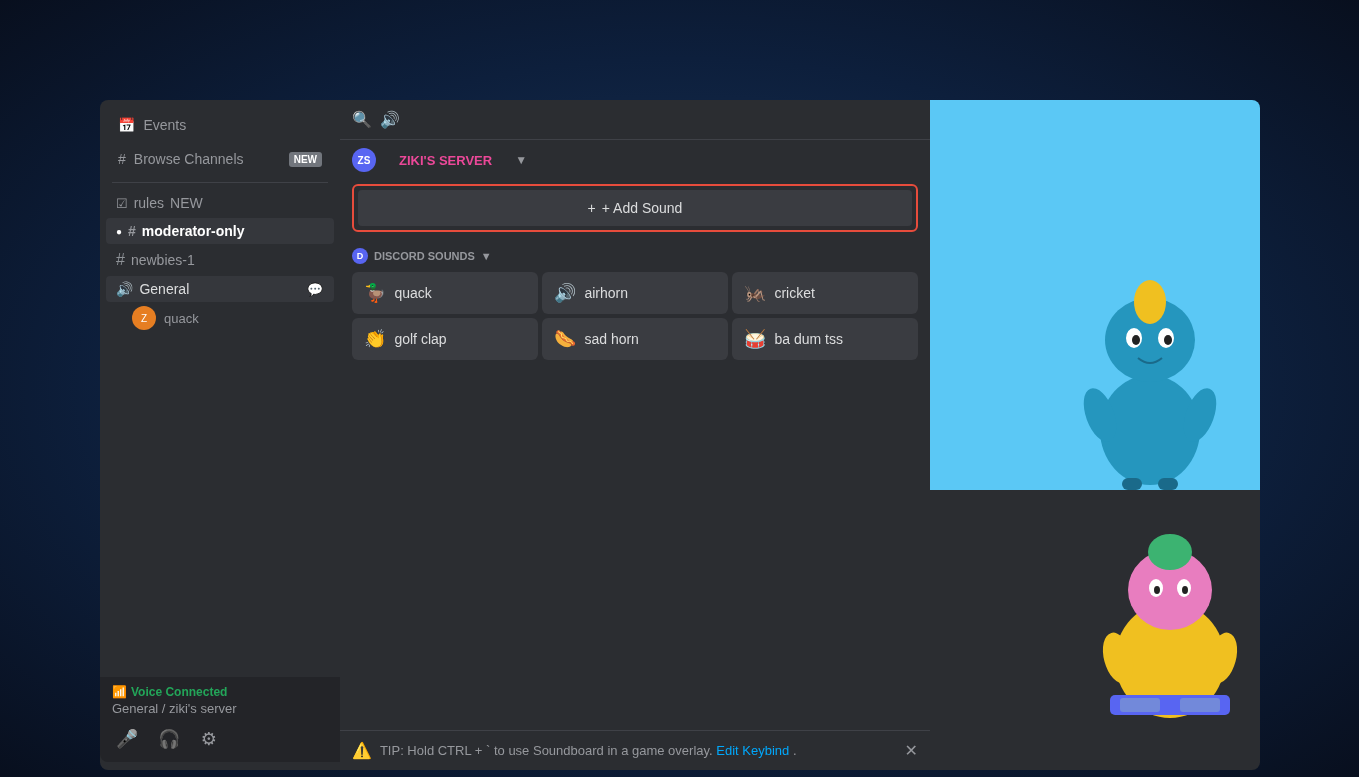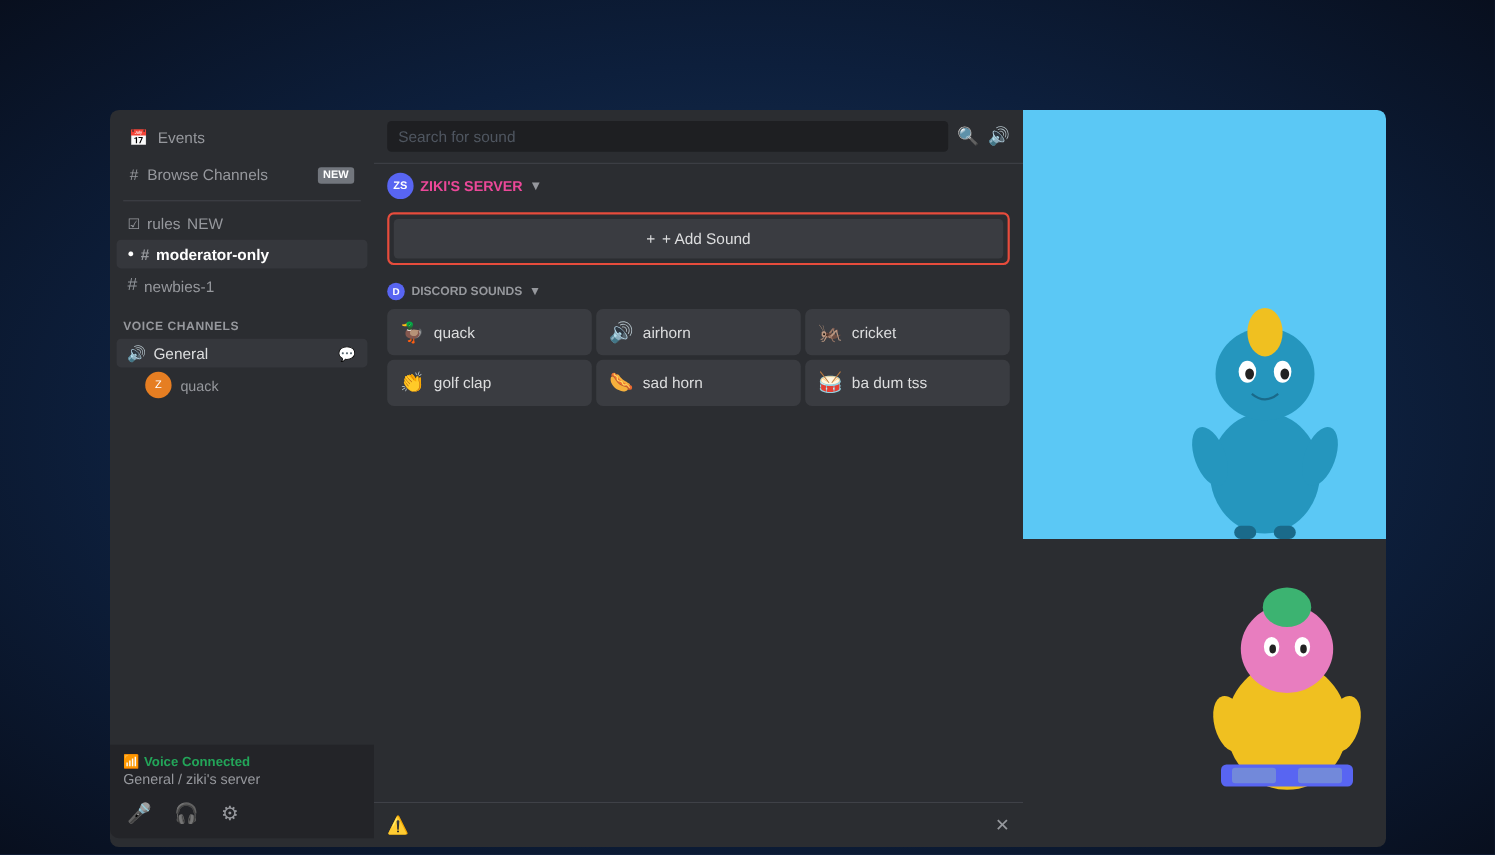--- a/index.html
+++ b/index.html
@@ -216,21 +216,21 @@
       border: none;
       color: #96989d;
       cursor: pointer;
       font-size: 16px;
     }
 
     .server-section {
       padding: 8px 12px;
       display: flex;
       align-items: center;
-      gap: 6px;
+      gap: 23px;
     }
 
     .server-avatar {
       width: 24px;
       height: 24px;
       border-radius: 50%;
       background: #5865f2;
       display: flex;
       align-items: center;
       justify-content: center;
@@ -471,21 +471,20 @@
       <span style="color:#96989d;">#</span>
       <span>moderator-only</span>
     </div>
 
 
     <div class="channel-item">
       <span class="channel-icon">#</span>
       <span>newbies-1</span>
     </div>
 
-    <div class="sidebar-section-header">VOICE CHANNELS</div>
 
     <div class="voice-channel-item active">
       <span style="font-size:14px;">🔊</span>
       <span>General</span>
       <span style="margin-left:auto;font-size:13px;color:#96989d;">💬</span>
     </div>
 
     <div class="voice-user">
       <div class="avatar" style="background:#e67e22;font-size:10px;color:#fff;">Z</div>
       <span>quack</span>
@@ -505,21 +504,20 @@
         <button class="icon-btn-small">⚙</button>
       </div>
     </div>
   </div>
 
   <div class="main-content">
 
     <div class="soundboard-panel">
 
       <div class="soundboard-search">
-        <input type="text" placeholder="Search for sound" style="">
         <button class="search-icon-btn">🔍</button>
         <button class="volume-btn">🔊</button>
       </div>
 
       <div class="server-section">
         <div class="server-avatar">ZS</div>
         <span class="server-name">ZIKI'S SERVER</span>
         <span class="server-chevron">▼</span>
       </div>
 
@@ -558,20 +556,25 @@
           <span>sad horn</span>
         </button>
         <button class="sound-btn">
           <span class="sound-emoji">🥁</span>
           <span>ba dum tss</span>
         </button>
       </div>
 
       <div class="tip-bar">
         <span class="tip-icon">⚠️</span>
+        <span>
+          <span>TIP: Hold CTRL + ` to use Soundboard in a game overlay.</span>
+          <a class="tip-link">Edit Keybind</a>
+          <span>.</span>
+        </span>
         <button class="close-tip-btn">✕</button>
       </div>
     </div>
   </div>
 
   <div class="right-panel">
 
     <div class="activity-area">
 
       <svg style="position:absolute;right:10px;bottom:0;width:200px;height:260px;" viewBox="0 0 200 260" xmlns="http://www.w3.org/2000/svg">

